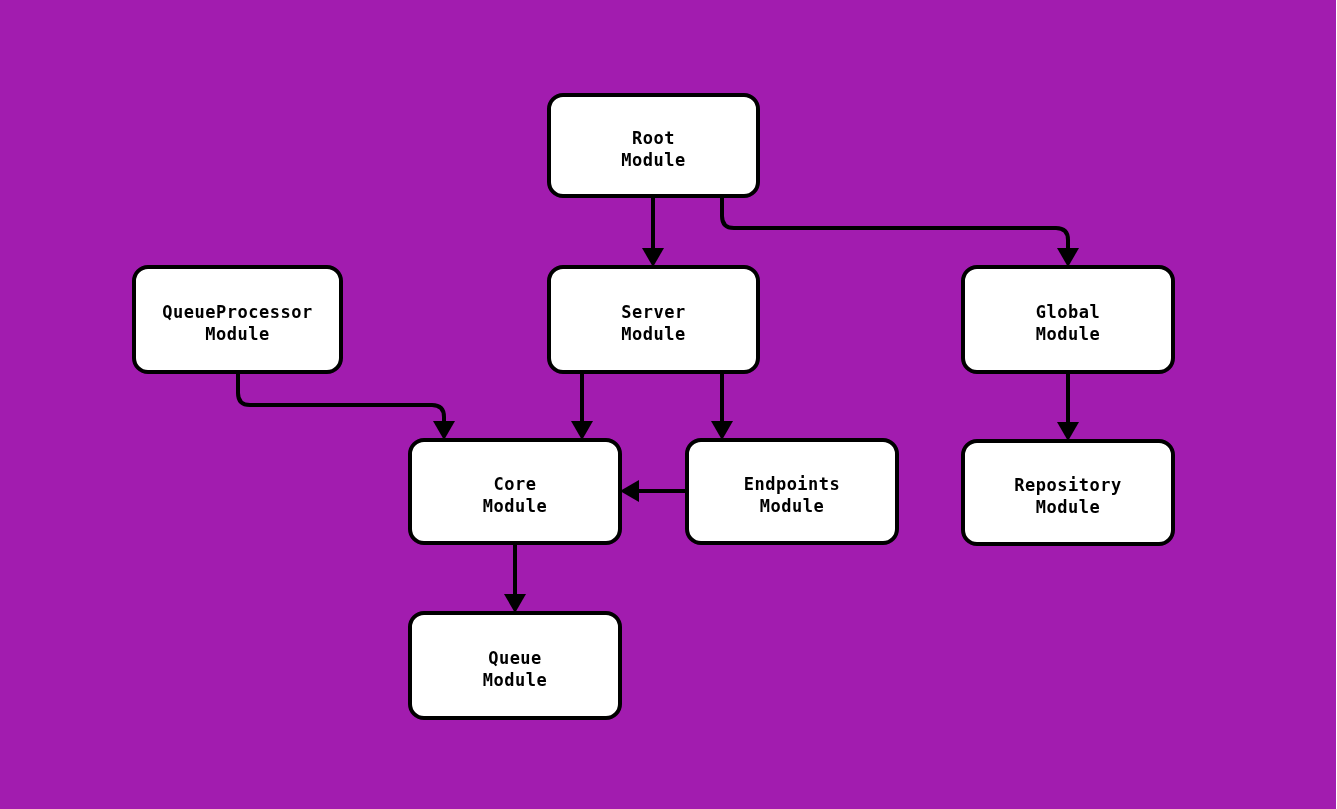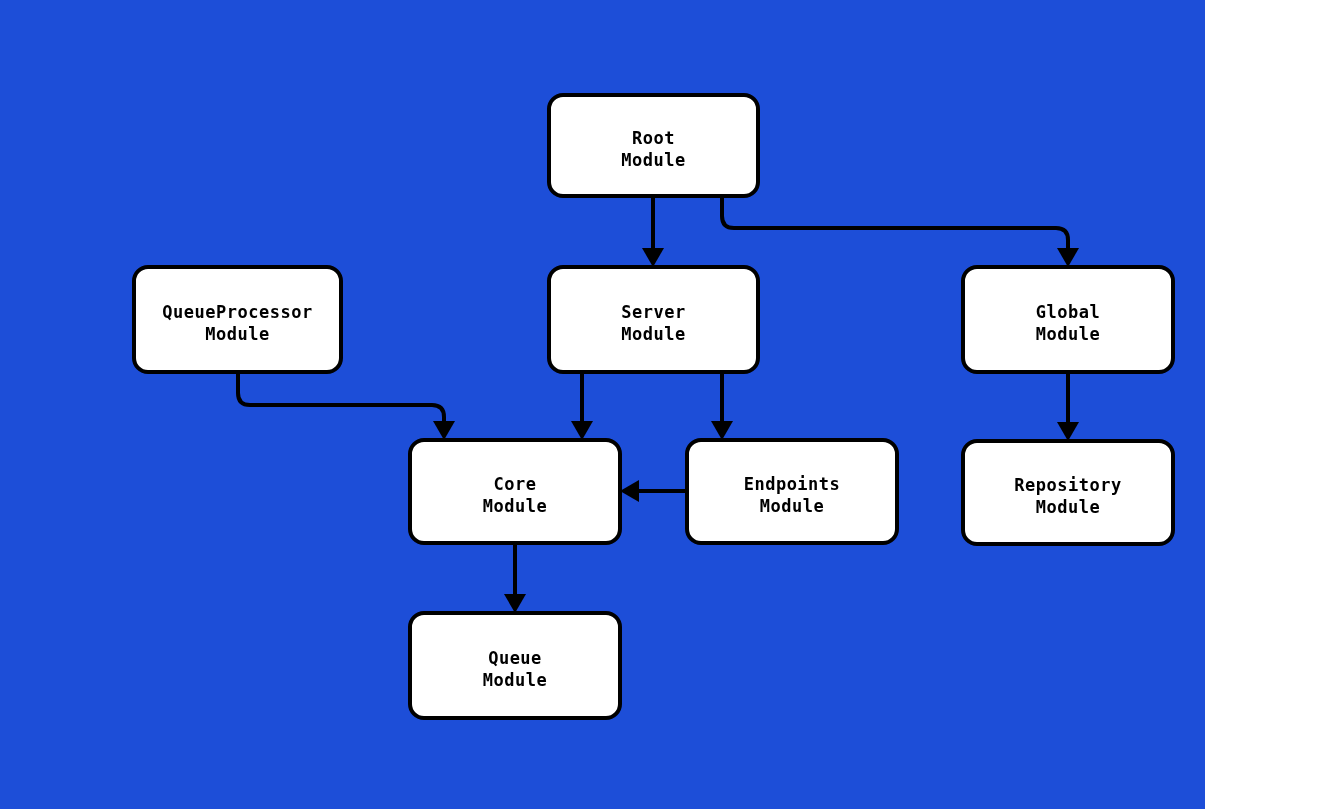--- a/index.html
+++ b/index.html
@@ -3,23 +3,23 @@
 <meta charset="utf-8">
 <title>Module Dependency Diagram</title>
 <style>
   html, body {
     margin: 0;
     padding: 0;
     background: #ffffff;
   }
   #diagram-root {
     position: relative;
-    width: 1205px;
+    width: 1336px;
     height: 809px;
-    background: #1d4ed8;
+    background: #a21caf;
     overflow: hidden;
     font-family: "DejaVu Sans Mono", "Liberation Mono", monospace;
   }
   #diagram-svg {
     position: absolute;
     left: 0;
     top: 0;
     width: 1337px;
     height: 809px;
     display: block;

